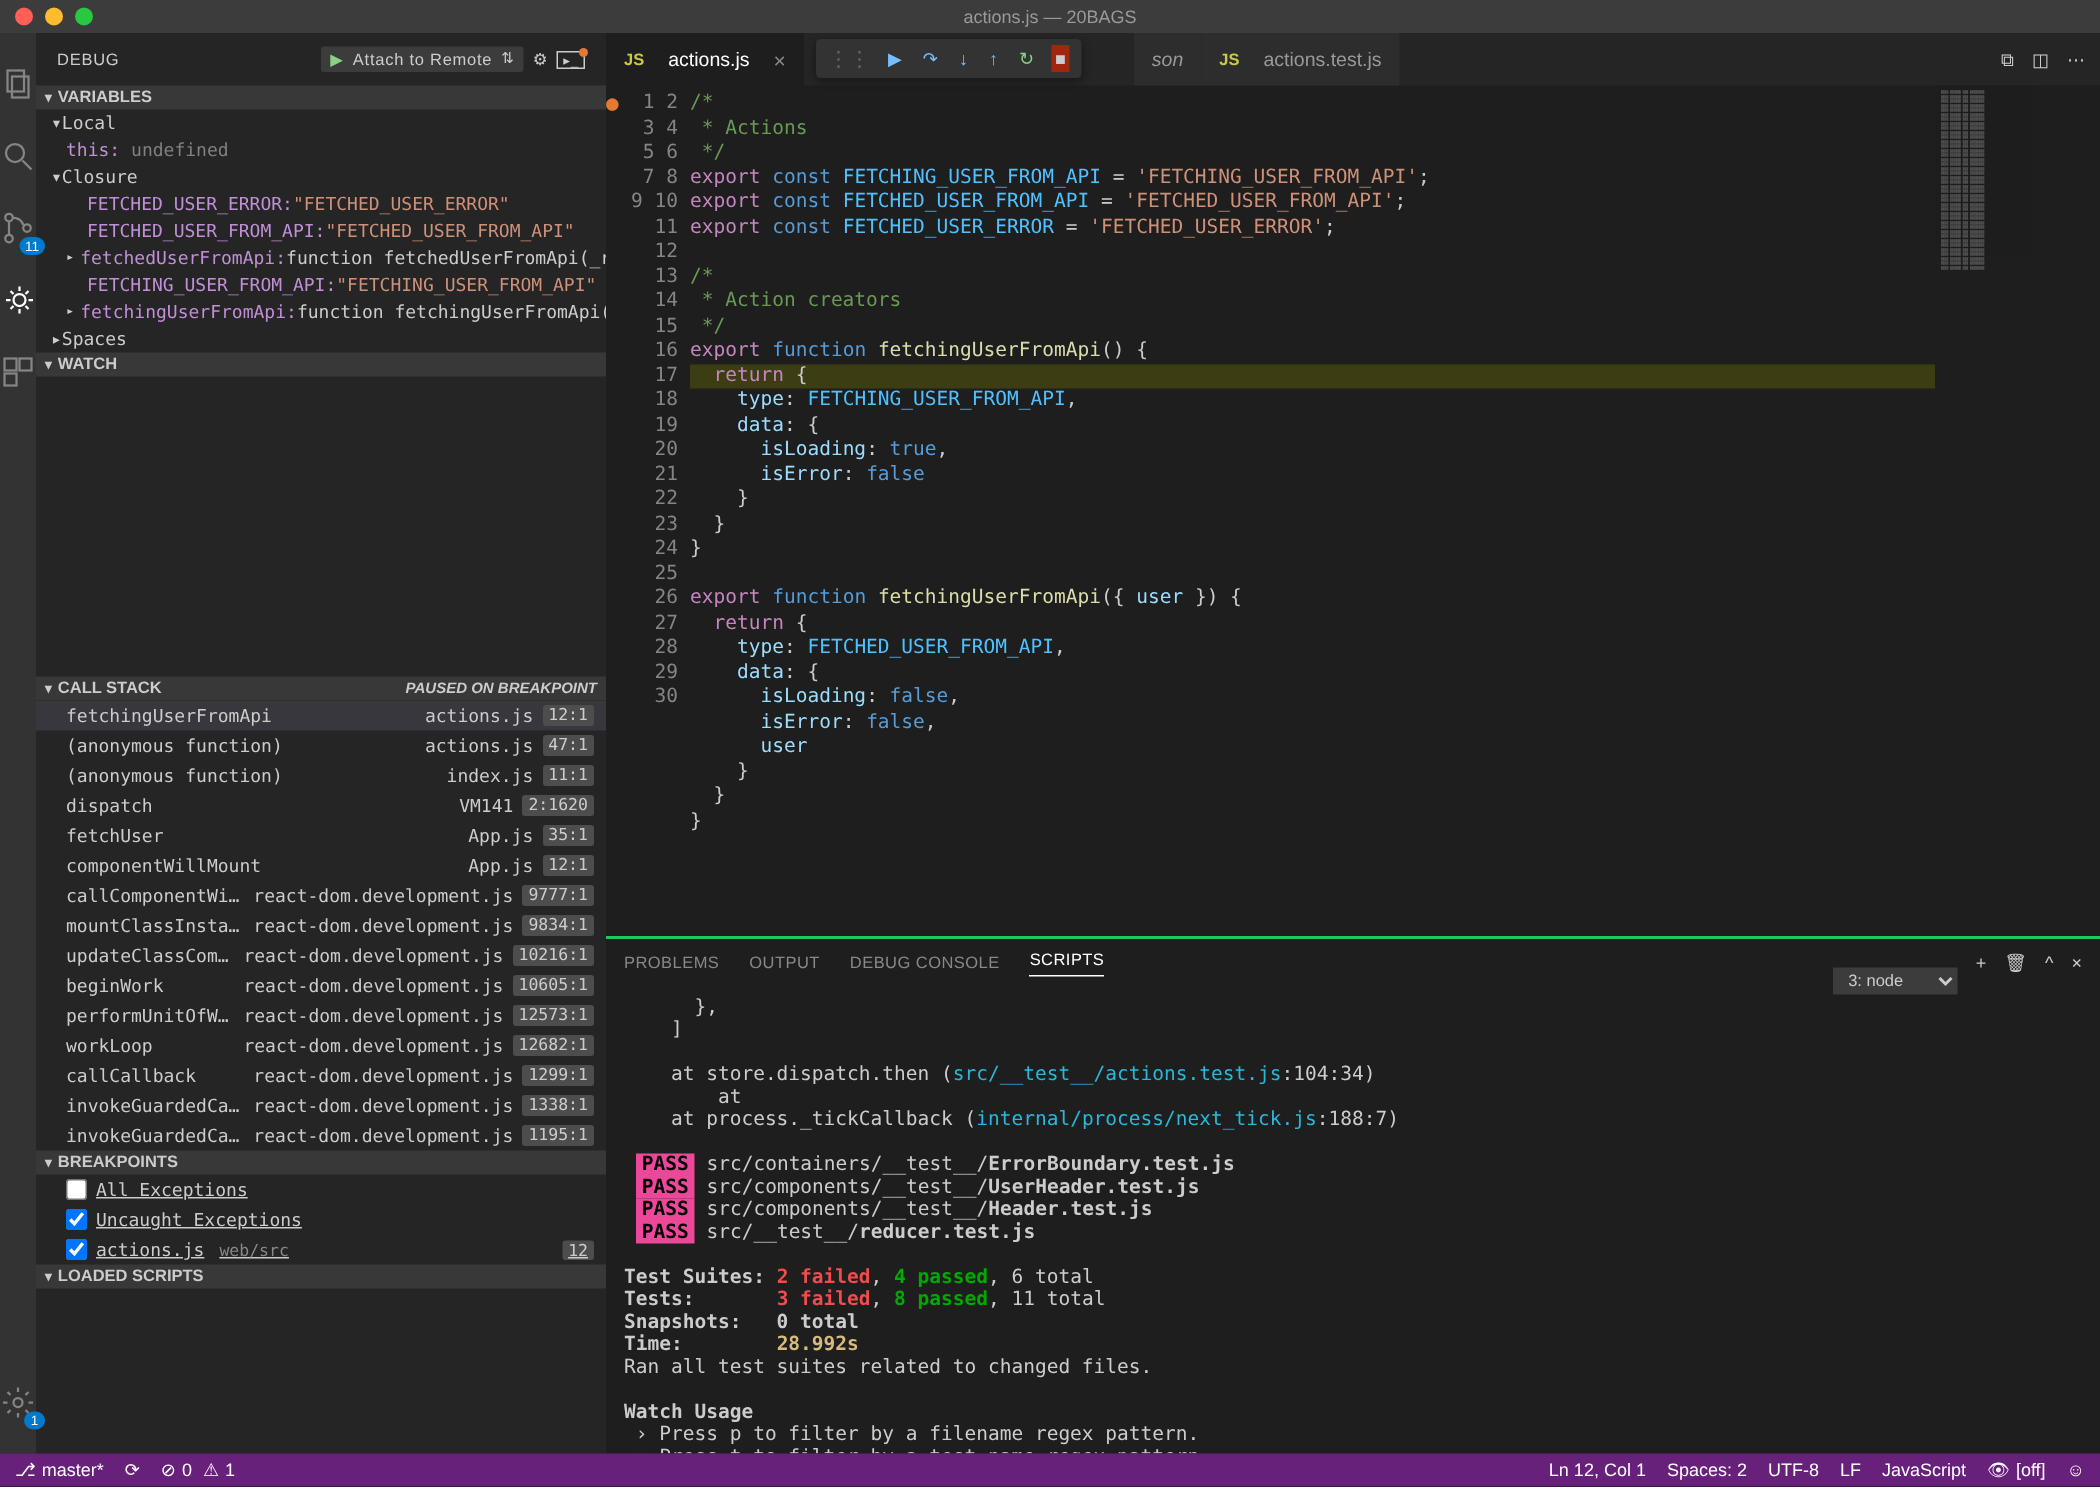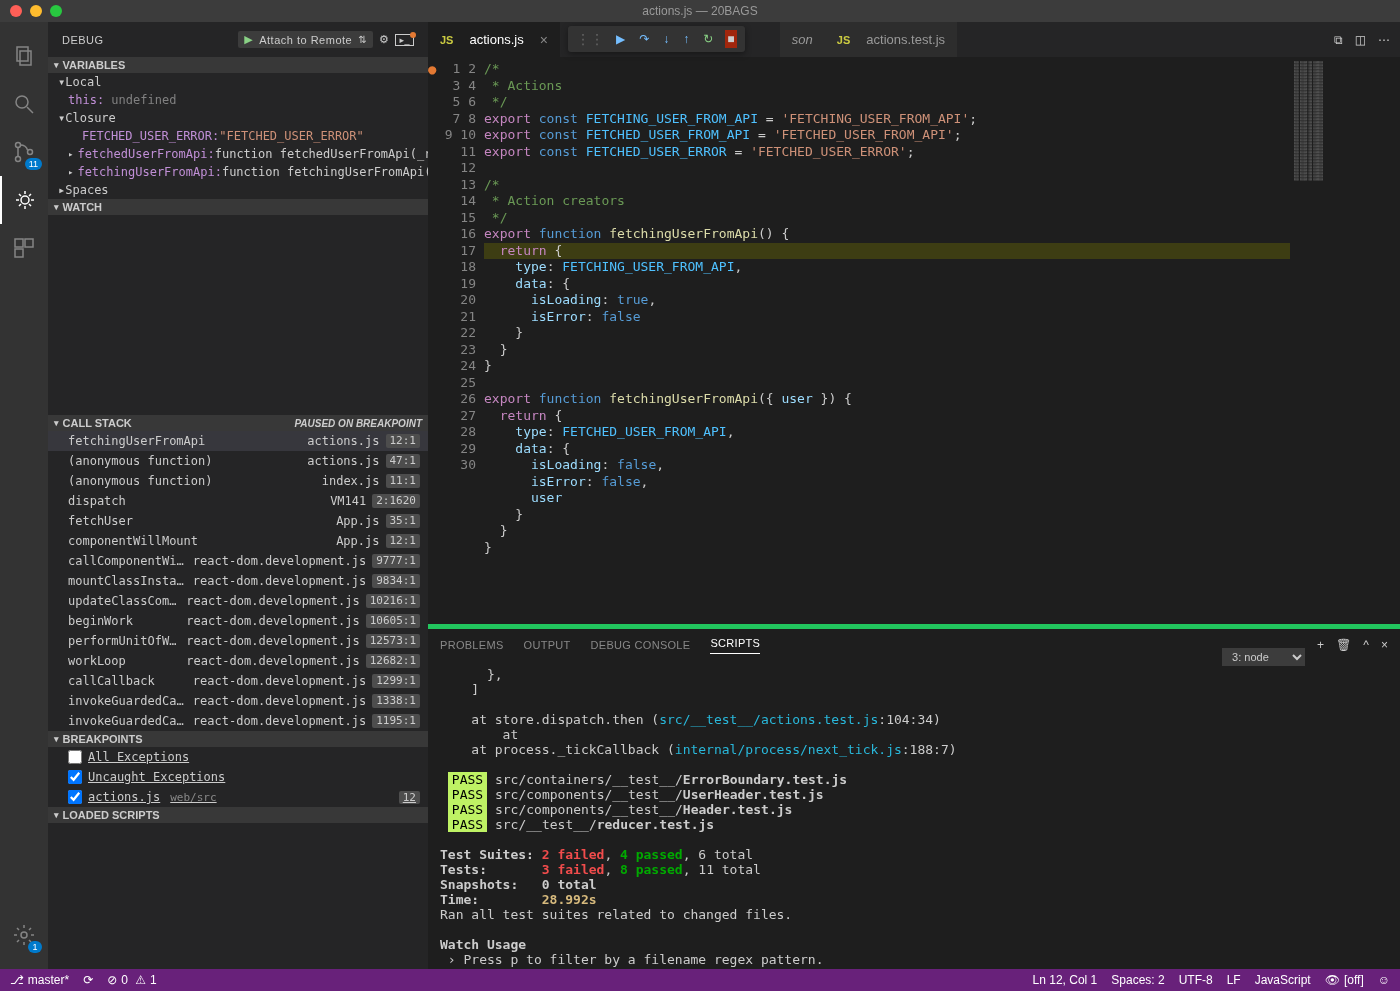--- a/index.html
+++ b/index.html
@@ -23,21 +23,21 @@
   position: relative;
 }
 .traffic-lights { display: flex; gap: 8px; position: absolute; left: 10px; }
 .traffic-light { width: 12px; height: 12px; border-radius: 50%; }
 .tl-red { background: #ff5f57; }
 .tl-yellow { background: #febc2e; }
 .tl-green { background: #28c840; }
 .title-text { margin: 0 auto; color: #999; font-size: 12px; }
 .main-layout { display: flex; flex: 1; height: calc(100% - 22px - 22px); }
 .activity-bar {
-  width: 48px;
+  width: 24px;
   background: #333333;
   display: flex;
   flex-direction: column;
   align-items: center;
   padding-top: 10px;
 }
 .activity-icon {
   width: 48px; height: 48px;
   display: flex; align-items: center; justify-content: center;
   color: #858585; cursor: pointer; position: relative;
@@ -136,34 +136,34 @@
 .code .cm-comment { color: #6a9955; }
 .code .cm-kw { color: #c586c0; }
 .code .cm-kw2 { color: #569cd6; }
 .code .cm-const { color: #4fc1ff; }
 .code .cm-str { color: #ce9178; }
 .code .cm-fn { color: #dcdcaa; }
 .code .cm-prop { color: #9cdcfe; }
 .code .line-hl { background: rgba(120,120,0,0.35); display: inline-block; width: 100%; }
 .minimap { width: 110px; background: #1e1e1e; opacity: 0.45; font-size: 2px; line-height: 3px; padding: 4px; color: #888; font-family: monospace; white-space: pre; overflow: hidden; }
 .panel {
-  height: 345px; background: #1e1e1e; border-top: 5px solid #22c55e;
+  height: 345px; background: #1e1e1e; border-top: 2px solid #22c55e;
   display: flex; flex-direction: column;
 }
 .panel-tabs { display: flex; align-items: center; height: 32px; padding: 0 12px; gap: 20px; }
 .panel-tab { font-size: 11px; color: #888; cursor: pointer; letter-spacing: 0.3px; }
 .panel-tab.active { color: #fff; border-bottom: 1px solid #fff; padding-bottom: 4px; }
 .panel-right { margin-left: auto; display: flex; align-items: center; gap: 12px; }
 .panel-select { background: #3c3c3c; color: #ccc; border: none; padding: 2px 20px 2px 6px; font-size: 11px; margin-top: 24px; }
 .panel-icon { cursor: pointer; color: #ccc; }
 .terminal-out {
   flex: 1; font-family: Menlo, monospace; font-size: 13px;
   padding: 6px 12px; overflow: hidden; line-height: 15px; white-space: pre;
 }
-.t-green { background: #bef264; color: #000; padding: 0 4px; font-weight: normal; }
+.t-green { background: #ec4899; color: #000; padding: 0 4px; font-weight: bold; }
 .t-red { color: #f14c4c; font-weight: bold; }
 .t-greentxt { color: #0a0; font-weight: bold; }
 .t-yellow { color: #d7ba7d; font-weight: bold; }
 .t-cyan { color: #29b8db; }
 .t-bold { font-weight: bold; }
 .status-bar {
   height: 22px; background: #68217a; color: #fff;
   display: flex; align-items: center; font-size: 12px;
   padding: 0 10px; gap: 14px;
 }
@@ -252,23 +252,33 @@
         <span class="twisty">▾</span>
         <span>Closure</span>
       </div>
     <div id="closure-list">
         <div class="var-row">
           <span class="twisty"></span>
           <span class="var-name">FETCHED_USER_ERROR:</span> 
           <span class="var-val-str">"FETCHED_USER_ERROR"</span>
         </div>
         <div class="var-row">
+          <span class="twisty"></span>
+          <span class="var-name">FETCHED_USER_FROM_API:</span> 
+          <span class="var-val-str">"FETCHED_USER_FROM_API"</span>
+        </div>
+        <div class="var-row">
           <span class="twisty">▸</span>
           <span class="var-name">fetchedUserFromApi:</span> 
           <span class="var-val-fn">function fetchedUserFromApi(_ref) { …</span>
+        </div>
+        <div class="var-row">
+          <span class="twisty"></span>
+          <span class="var-name">FETCHING_USER_FROM_API:</span> 
+          <span class="var-val-str">"FETCHING_USER_FROM_API"</span>
         </div>
         <div class="var-row">
           <span class="twisty">▸</span>
           <span class="var-name">fetchingUserFromApi:</span> 
           <span class="var-val-fn">function fetchingUserFromApi() { … }</span>
         </div>
       </div>
     <div class="scope-row">
         <span class="twisty">▸</span>
         <span>Spaces</span>

